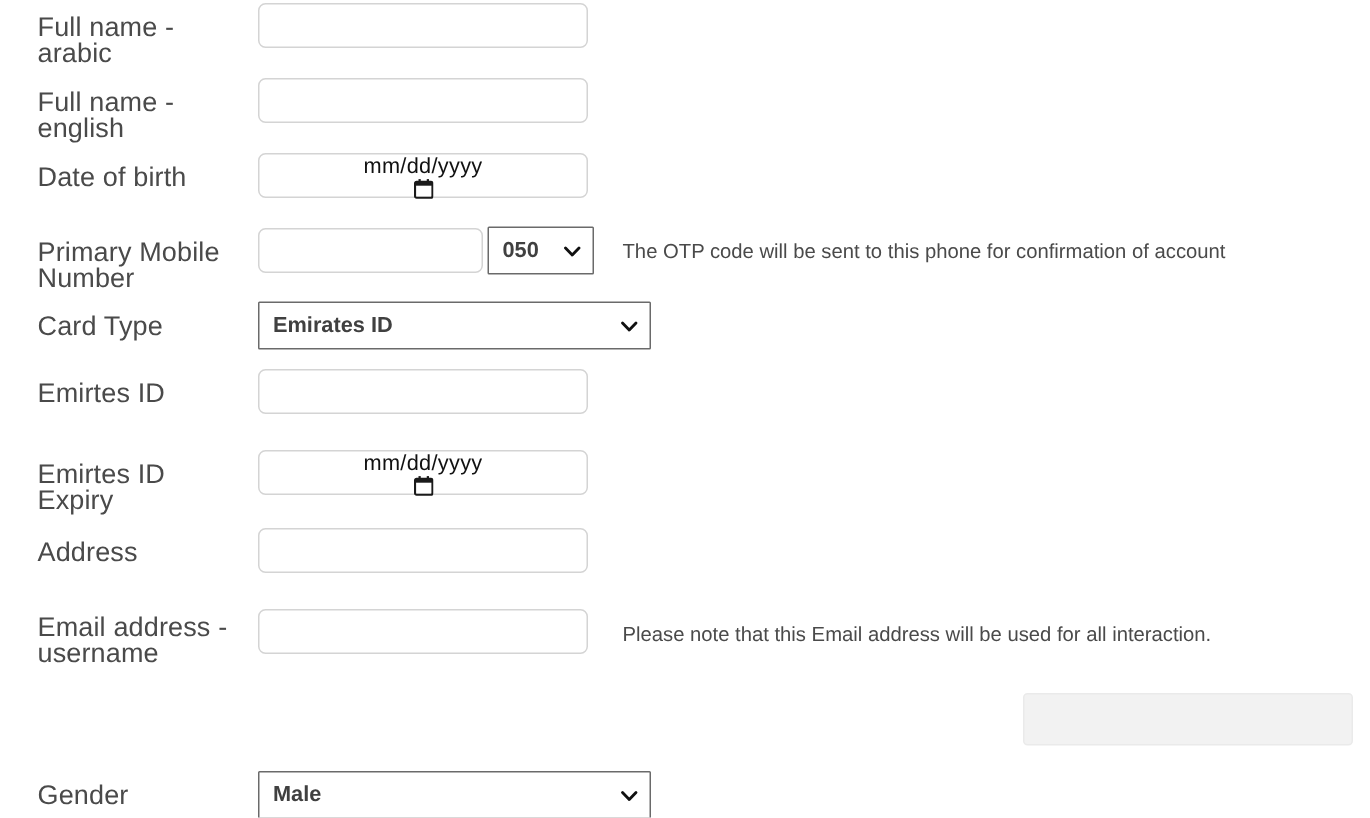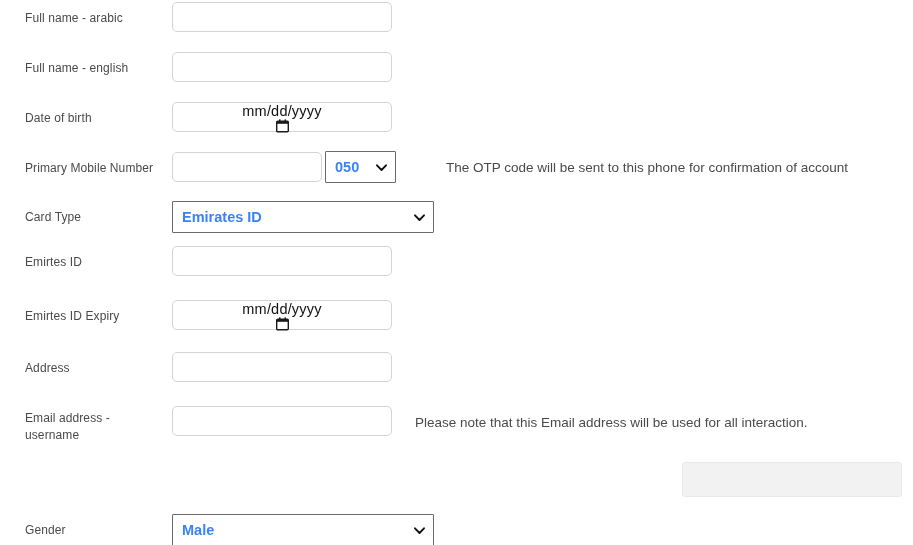--- a/index.html
+++ b/index.html
@@ -29,21 +29,21 @@
     left: 0;
     width: 913px;
     height: 50px;
   }
 
   .field-label {
     position: absolute;
     left: 25px;
     top: 0;
     width: 140px;
-    font-size: 12px;
+    font-size: 18px;
     line-height: 17px;
     color: #4a4a4a;
     letter-spacing: 0.1px;
     white-space: pre-line;
   }
   .field-label.one-line { top: 8px; }
   .field-label.two-line { top: 4px; }
 
   .control-zone {
     position: absolute;
@@ -99,21 +99,21 @@
     box-sizing: border-box;
     height: 32px;
     border: 1px solid #6a6a6a;
     border-radius: 1px;
     background: #ffffff;
     display: flex;
     align-items: center;
     padding: 0 7px 0 9px;
     font-size: 14.5px;
     font-weight: bold;
-    color: #3b82f6;
+    color: #404040;
   }
   .sel-box .sel-val { flex: 1; white-space: nowrap; }
   .sel-box .chev {
     flex: 0 0 auto;
     width: 13px;
     height: 13px;
     margin-left: 8px;
   }
   .sel-box .chev svg { display: block; }
 
@@ -181,21 +181,21 @@
           <div class="sel-box sel-prefix" style="margin-top: -1px;">
             <span class="sel-val">050</span>
             <span class="chev">
               <svg viewBox="0 0 13 13" width="13" height="13" xmlns="http://www.w3.org/2000/svg">
                 <path d="M2 4.3 L6.5 9 L11 4.3" fill="none" stroke="#111111" stroke-width="1.9" stroke-linecap="round" stroke-linejoin="round"></path>
               </svg>
             </span>
           </div>
         </div>
       </div>
-      <div class="hint-text" style="left: 415px; top: 7px; margin-left: 31px;">The OTP code will be sent to this phone for confirmation of account</div>
+      <div class="hint-text" style="left: 415px; top: 7px;">The OTP code will be sent to this phone for confirmation of account</div>
     </div>
     <div class="form-row" style="top: 201px;">
       <div class="field-label one-line">Card Type</div>
       <div class="control-zone">
         <div class="sel-box sel-wide">
           <span class="sel-val">Emirates ID</span>
           <span class="chev">
             <svg viewBox="0 0 13 13" width="13" height="13" xmlns="http://www.w3.org/2000/svg">
               <path d="M2 4.3 L6.5 9 L11 4.3" fill="none" stroke="#111111" stroke-width="1.9" stroke-linecap="round" stroke-linejoin="round"></path>
             </svg>

